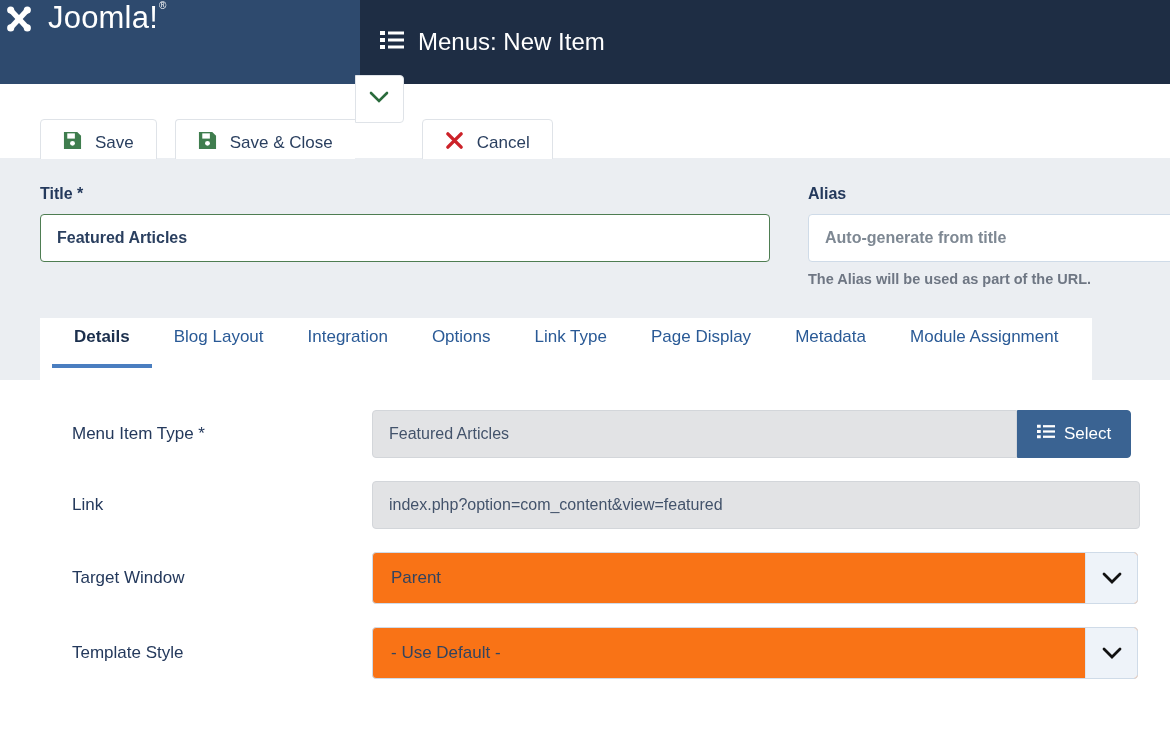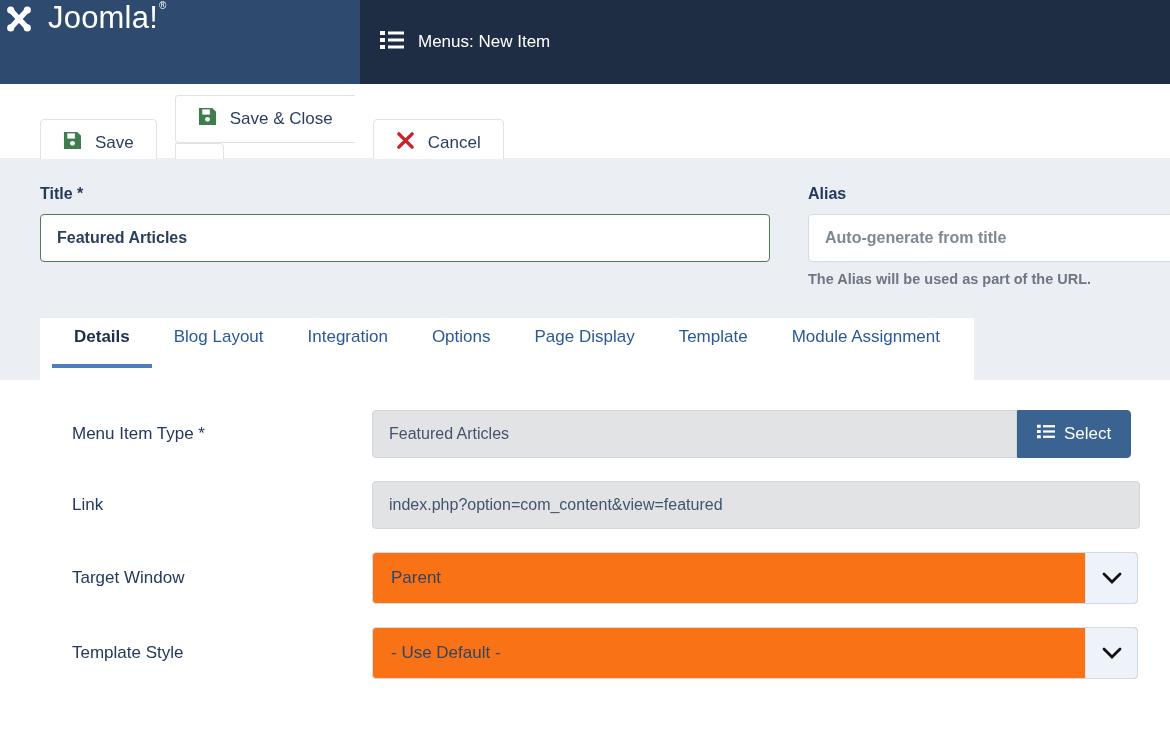--- a/index.html
+++ b/index.html
@@ -43,21 +43,21 @@
   }
   .page-head {
     flex: 1;
     display: flex;
     align-items: center;
     padding-left: 20px;
   }
   .page-head .list-ico { margin-right: 14px; display: block; }
   .page-head-title {
     color: #ffffff;
-    font-size: 17px;
+    font-size: 24px;
     font-weight: 400;
     white-space: nowrap;
   }
 
   
   .toolbar {
     height: 75px;
     background: #ffffff;
     display: flex;
     align-items: center;
@@ -72,21 +72,21 @@
     display: flex;
     align-items: center;
     gap: 13px;
     padding: 0 22px;
     font-size: 17px;
     color: #2a3f5f;
     cursor: pointer;
     white-space: nowrap;
     margin-top: 44px;
   }
-  .btn-group { display: flex; margin-left: 18px; flex-direction: column; }
+  .btn-group { display: flex; margin-left: 18px; }
   .btn-group .btn-main {
     border-top-right-radius: 0;
     border-bottom-right-radius: 0;
     border-right: none;
   }
   .btn-caret {
     height: 48px;
     width: 49px;
     border: 1px solid #dfe3e8;
     border-top-left-radius: 0;
@@ -345,22 +345,23 @@
     </div>
   </div>
 </div>
 
 <div class="tabwrap">
   <div class="tabs">
     <div class="tab active"><span>Details</span></div>
     <div class="tab"><span>Blog Layout</span></div>
     <div class="tab"><span>Integration</span></div>
     <div class="tab"><span>Options</span></div>
+    <div class="tab"><span>Link Type</span></div>
     <div class="tab"><span>Page Display</span></div>
-    <div class="tab"><span>Template</span></div>
+    <div class="tab"><span>Metadata</span></div>
     <div class="tab"><span>Module Assignment</span></div>
   </div>
 </div>
 
 <div class="panel">
 
   <div class="row">
     <div class="row-label">
       <span>Menu Item Type</span>
       <span>*</span>

